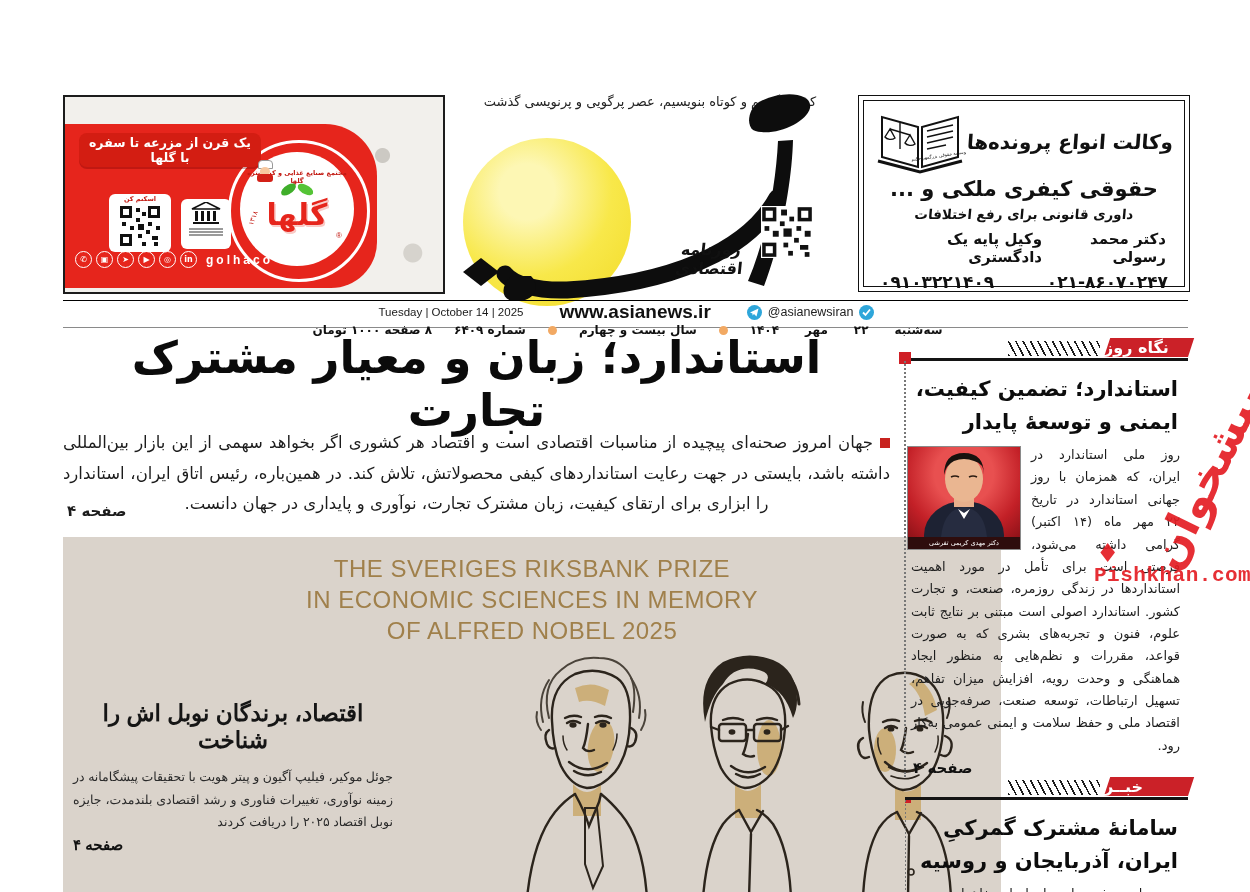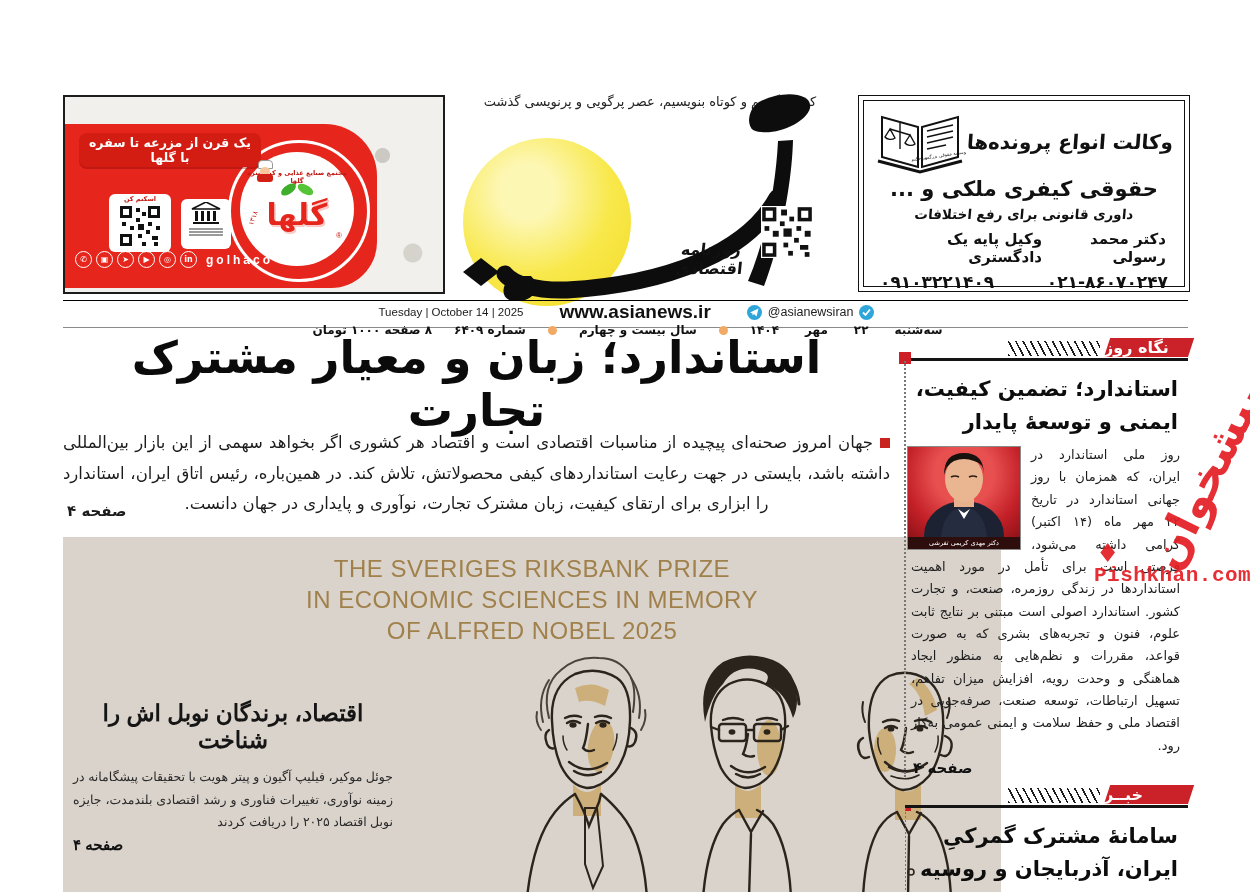--- a/index.html
+++ b/index.html
@@ -449,21 +449,21 @@
           <path d="M50 62 L56 72 L62 62 L56 66 Z" fill="#fff"></path>
           <path d="M43 30 Q47 28 51 30 M61 30 Q65 28 69 30" stroke="#2a1c12" stroke-width="1.6" fill="none"></path>
         </svg>
       </div>
       <div class="day-caption rtl">دکتر مهدی کریمی تفرشی</div>
     </div>
     <div class="sb-body">روز ملی استاندارد در ایران، که همزمان با روز جهانی استاندارد در تاریخ ۲۲ مهر ماه (۱۴ اکتبر) گرامی داشته می‌شود، فرصتی است برای تأمل در مورد اهمیت استانداردها در زندگی روزمره، صنعت، و تجارت کشور. استاندارد اصولی است مبتنی بر نتایج ثابت علوم، فنون و تجربه‌های بشری که به صورت قواعد، مقررات و نظم‌هایی به منظور ایجاد هماهنگی و وحدت رویه، افزایش میزان تفاهم، تسهیل ارتباطات، توسعه صنعت، صرفه‌جویی در اقتصاد ملی و حفظ سلامت و ایمنی عمومی به‌کار رود.</div>
     <div class="sb-pageref" style="clear:both;">صفحه ۴</div>
   </div>
 
-  <div class="sec-head" style="margin-top:8px;">
+  <div class="sec-head" style="margin-top:0;">
     <div class="stripes"></div>
     <div class="sec-label">
       <span class="bg"></span>
         <span class="txt rtl">خبــر</span>
     </div>
   </div>
   <div class="sb-box news-box">
     <span class="red-sq"></span>
     <div class="sb-headline">سامانهٔ مشترک گمرکیِ ایران، آذربایجان و روسیه</div>
     <div class="sb-body">

